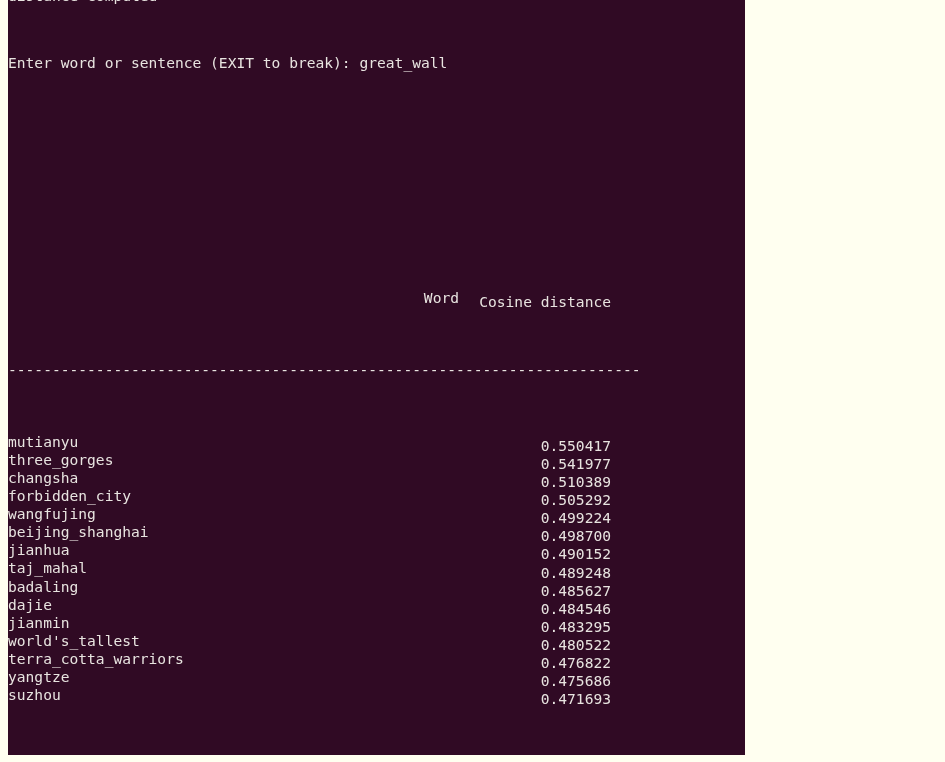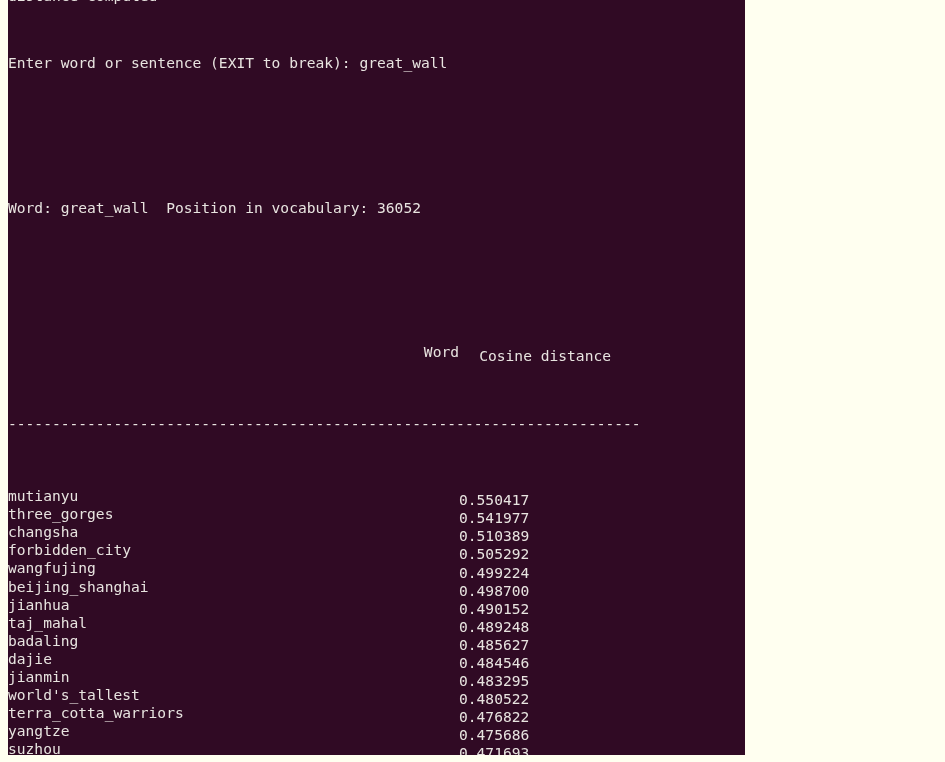--- a/index.html
+++ b/index.html
@@ -77,21 +77,21 @@
   }
   .col-word {
     display: inline-block;
     width: 451px;
     text-align: left;
     overflow: hidden;
   }
   .col-dist {
     display: inline-block;
     width: 200px;
-    text-align: left;
+    text-align: right;
     padding-right: 48px;
     box-sizing: border-box;
   }
 
   .header-row .col-word,
   .header-row .col-dist {
     text-align: right;
   }
 
   .sep {
@@ -110,21 +110,20 @@
   <div id="terminal">
 
     <div class="scrollback-remnant">distance computed</div>
 
     <div class="term-inner">
 
       <span class="line">Enter word or sentence (EXIT to break): great_wall</span>
 
       <span class="line blank"> </span>
 
-      <span class="line">Word: great_wall  Position in vocabulary: 36052</span>
 
       <span class="line blank"> </span>
 
       <span class="row header-row"><span class="col-word">Word</span><span class="col-dist">Cosine distance</span></span>
 
       <span class="sep">------------------------------------------------------------------------</span>
 
       <div id="result-rows"><span class="row"><span class="col-word">mutianyu</span><span class="col-dist">0.550417</span></span><span class="row"><span class="col-word">three_gorges</span><span class="col-dist">0.541977</span></span><span class="row"><span class="col-word">changsha</span><span class="col-dist">0.510389</span></span><span class="row"><span class="col-word">forbidden_city</span><span class="col-dist">0.505292</span></span><span class="row"><span class="col-word">wangfujing</span><span class="col-dist">0.499224</span></span><span class="row"><span class="col-word">beijing_shanghai</span><span class="col-dist">0.498700</span></span><span class="row"><span class="col-word">jianhua</span><span class="col-dist">0.490152</span></span><span class="row"><span class="col-word">taj_mahal</span><span class="col-dist">0.489248</span></span><span class="row"><span class="col-word">badaling</span><span class="col-dist">0.485627</span></span><span class="row"><span class="col-word">dajie</span><span class="col-dist">0.484546</span></span><span class="row"><span class="col-word">jianmin</span><span class="col-dist">0.483295</span></span><span class="row"><span class="col-word">world's_tallest</span><span class="col-dist">0.480522</span></span><span class="row"><span class="col-word">terra_cotta_warriors</span><span class="col-dist">0.476822</span></span><span class="row"><span class="col-word">yangtze</span><span class="col-dist">0.475686</span></span><span class="row"><span class="col-word">suzhou</span><span class="col-dist">0.471693</span></span></div>
 
     </div>

